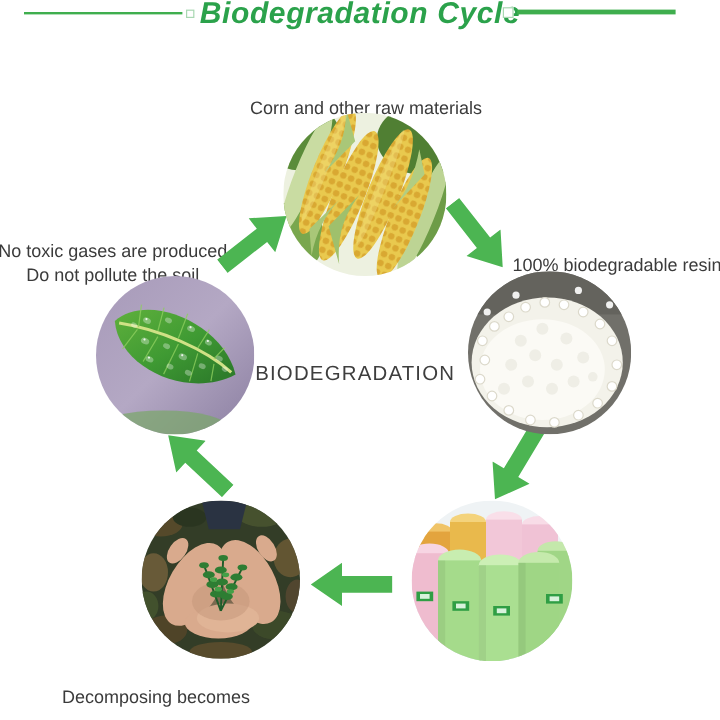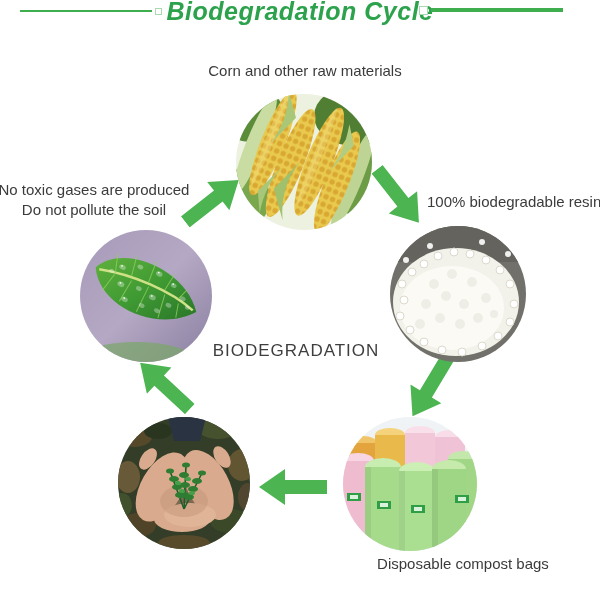--- a/index.html
+++ b/index.html
@@ -8,28 +8,28 @@
   
   .title{position:absolute;left:0;right:0;top:-3px;margin:0;text-align:center;
          font-size:25px;font-weight:bold;font-style:italic;color:#2ba24b;letter-spacing:.5px;}
   .hline{position:absolute;background:#3fae4e;}
   .hline-left{left:20px;top:10px;width:132px;height:2px;}
   .hline-right{left:431px;top:8px;width:132px;height:4px;}
   .hsq{position:absolute;background:#fff;border:1px solid #a9d8b2;}
   .hsq-left{left:155px;top:8px;width:5px;height:5px;}
   .hsq-right{left:419px;top:6px;width:7px;height:7px;}
   
-  .label{position:absolute;font-size:15px;line-height:20px;color:#3b3b3b;text-align:center;}
+  .label{position:absolute;font-size:15px;line-height:20px;color:#3b3b3b;text-align:center;margin-top:20px;}
   .label-corn{left:180px;top:61px;width:250px;}
   .label-resin{left:427px;top:192px;width:185px;text-align:left;}
   .label-leaf{left:-6px;top:180px;width:200px;}
   .label-bags{left:353px;top:554px;width:220px;}
   .label-fert{left:30px;top:552px;width:200px;}
   .center-line{position:absolute;left:201px;width:190px;text-align:center;color:#3e3e3e;
-               font-size:17px;letter-spacing:1px;margin-top:39px;}
+               font-size:17px;letter-spacing:1px;}
   .center-1{top:302px;} .center-2{top:338px;}
   
   .node{position:absolute;border-radius:50%;overflow:hidden;margin:0;padding:0;}
   .node svg{display:block;width:100%;height:100%;}
   .node-corn{left:236px;top:94px;width:136px;height:136px;}
   .node-resin{left:390px;top:226px;width:136px;height:136px;}
   .node-leaf{left:80px;top:230px;width:132px;height:132px;}
   .node-bags{left:343px;top:417px;width:134px;height:134px;}
   .node-hands{left:118px;top:417px;width:132px;height:132px;}
   
@@ -52,22 +52,22 @@
   <h1 class="title">Biodegradation Cycle</h1>
   <div class="hsq hsq-right"></div>
   <div class="hline hline-right"></div>
 
   <div class="label label-corn">Corn and other raw materials</div>
   <div class="label label-resin">100% biodegradable resin</div>
   <div class="label label-leaf">
     <div>No toxic gases are produced</div>
     <div>Do not pollute the soil</div>
   </div>
-  <div class="label label-bags">Disposable compost bags</div>
   <div class="label label-fert">
+    <div>Decomposing becomes</div>
   </div>
 
   <div class="center-line center-1">BIODEGRADATION</div>
 
   <div class="arrow arr-1">
     <svg width="68" height="36" viewBox="0 0 68 36">
         <polygon points="0,11 42,11 42,0 68,18 42,36 42,25 0,25"></polygon>
       </svg>
   </div>
   <div class="arrow arr-2">

